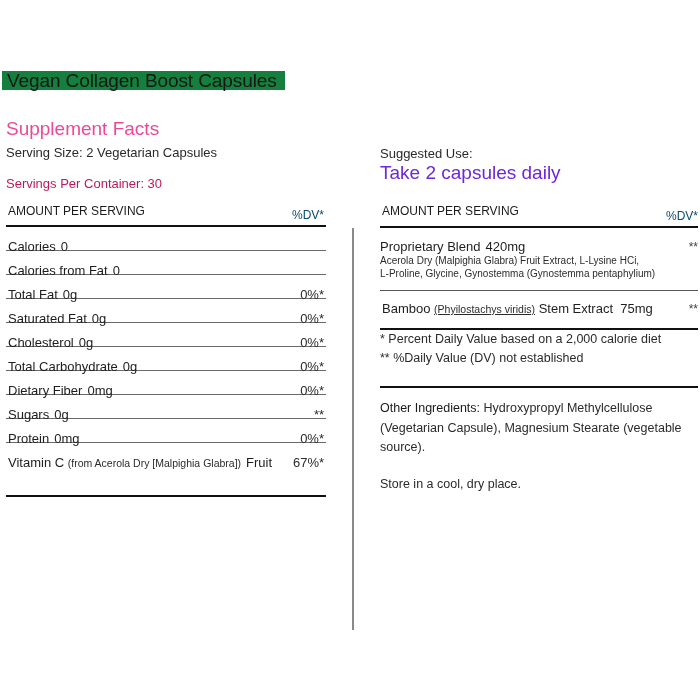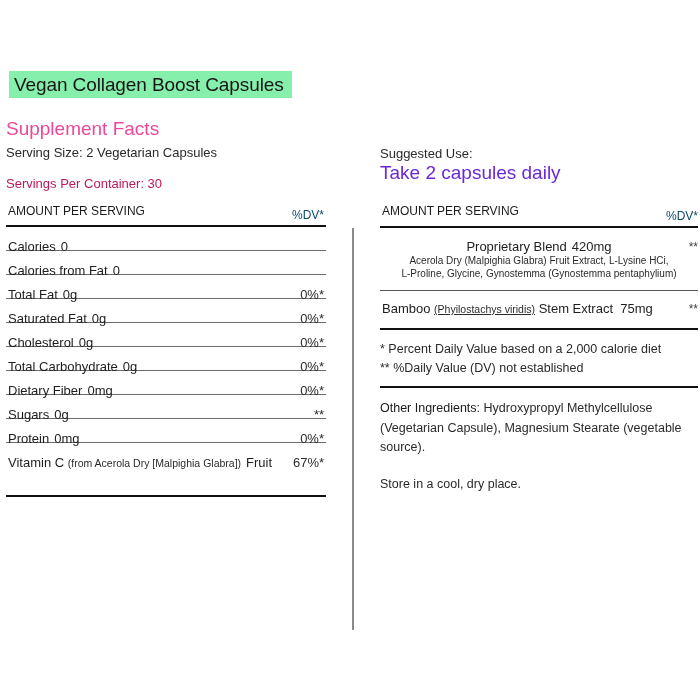--- a/index.html
+++ b/index.html
@@ -1,19 +1,19 @@
 <!DOCTYPE html>
 <html><head>
 <meta charset="utf-8">
 <style>
   * { box-sizing: border-box; margin: 0; padding: 0; }
   html, body { width: 700px; height: 700px; background: #ffffff; overflow: hidden; }
   body { position: relative; font-family: "Liberation Sans", "DejaVu Sans", sans-serif; color: #1a1a1a; }
 
-  .title-wrap { position: absolute; left: 9px; top: 71px; height: 27px; padding: 0 8px 0 5px; background: #86efac; display: flex; align-items: center; }
+  .title-wrap { position: absolute; left: 2px; top: 71px; height: 19px; padding: 0 8px 0 5px; background: #15803d; display: flex; align-items: center; }
   .title { font-size: 19px; color: #161616; letter-spacing: -0.1px; }
 
   .facts-title { position: absolute; left: 6px; top: 118px; font-size: 19px; color: #ec4899; }
   .serving-size { position: absolute; left: 6px; top: 145px; font-size: 13px; color: #2a2a2a; }
   .servings-per { position: absolute; left: 6px; top: 176px; font-size: 13px; color: #be185d; }
 
   .left-table { position: absolute; left: 6px; top: 200px; width: 320px; }
   .tbl-head { position: relative; height: 27px; border-bottom: 2.5px solid #111; }
   .tbl-head .h-left { position: absolute; left: 2px; top: 4px; font-size: 12px; color: #1b1b1b; }
   .tbl-head .h-right { position: absolute; right: 2px; top: 8px; font-size: 12px; color: #0c4a6e; }
@@ -27,32 +27,32 @@
 
   .vline { position: absolute; left: 352px; top: 228px; width: 1.5px; height: 402px; background: #8a8a8a; }
 
   .suggested-label { position: absolute; left: 380px; top: 146px; font-size: 13px; color: #2a2a2a; }
   .suggested-value { position: absolute; left: 380px; top: 162px; font-size: 19px; color: #6d28d9; }
 
   .right-table { position: absolute; left: 380px; top: 200px; width: 318px; }
   .right-table .tbl-head { height: 28px; }
   .right-table .tbl-head .h-right { top: 9px; right: 0; }
 
-  .blend { position: relative; height: 63px; border-bottom: 1.5px solid #555; padding-top: 11px; text-align: center; }
+  .blend { position: relative; height: 63px; border-bottom: 1.5px solid #555; padding-top: 11px; }
   .blend .name { font-size: 13px; color: #1e1e1e; }
   .blend .name .amt { margin-left: 5px; }
   .blend .desc { font-size: 10px; line-height: 12.5px; color: #2b2b2b; margin-top: 1px; }
   .blend .dv { position: absolute; right: 0; top: 12px; font-size: 12px; color: #444; }
 
   .bamboo { position: relative; height: 39px; border-bottom: 2.5px solid #111; }
   .bamboo .name { position: absolute; left: 2px; top: 10px; font-size: 13px; color: #1e1e1e; white-space: nowrap; }
   .bamboo .name .sub { font-size: 10.5px; color: #2b2b2b; text-decoration: underline; }
   .bamboo .dv { position: absolute; right: 0; top: 11px; font-size: 12px; color: #444; }
 
-  .footnotes { position: relative; padding-top: 10px; height: 58px; border-bottom: 2.5px solid #111; }
+  .footnotes { position: relative; height: 58px; border-bottom: 2.5px solid #111; }
   .footnotes div { font-size: 12.5px; line-height: 19px; color: #2a2a2a; }
 
   .other { padding-top: 11px; font-size: 12.5px; line-height: 19.5px; color: #2a2a2a; width: 318px; }
   .other .lbl { color: #1a1a1a; }
   .store { margin-top: 19px; font-size: 12.5px; color: #2a2a2a; }
 </style>
 </head>
 <body>
 
 <div class="title-wrap">

